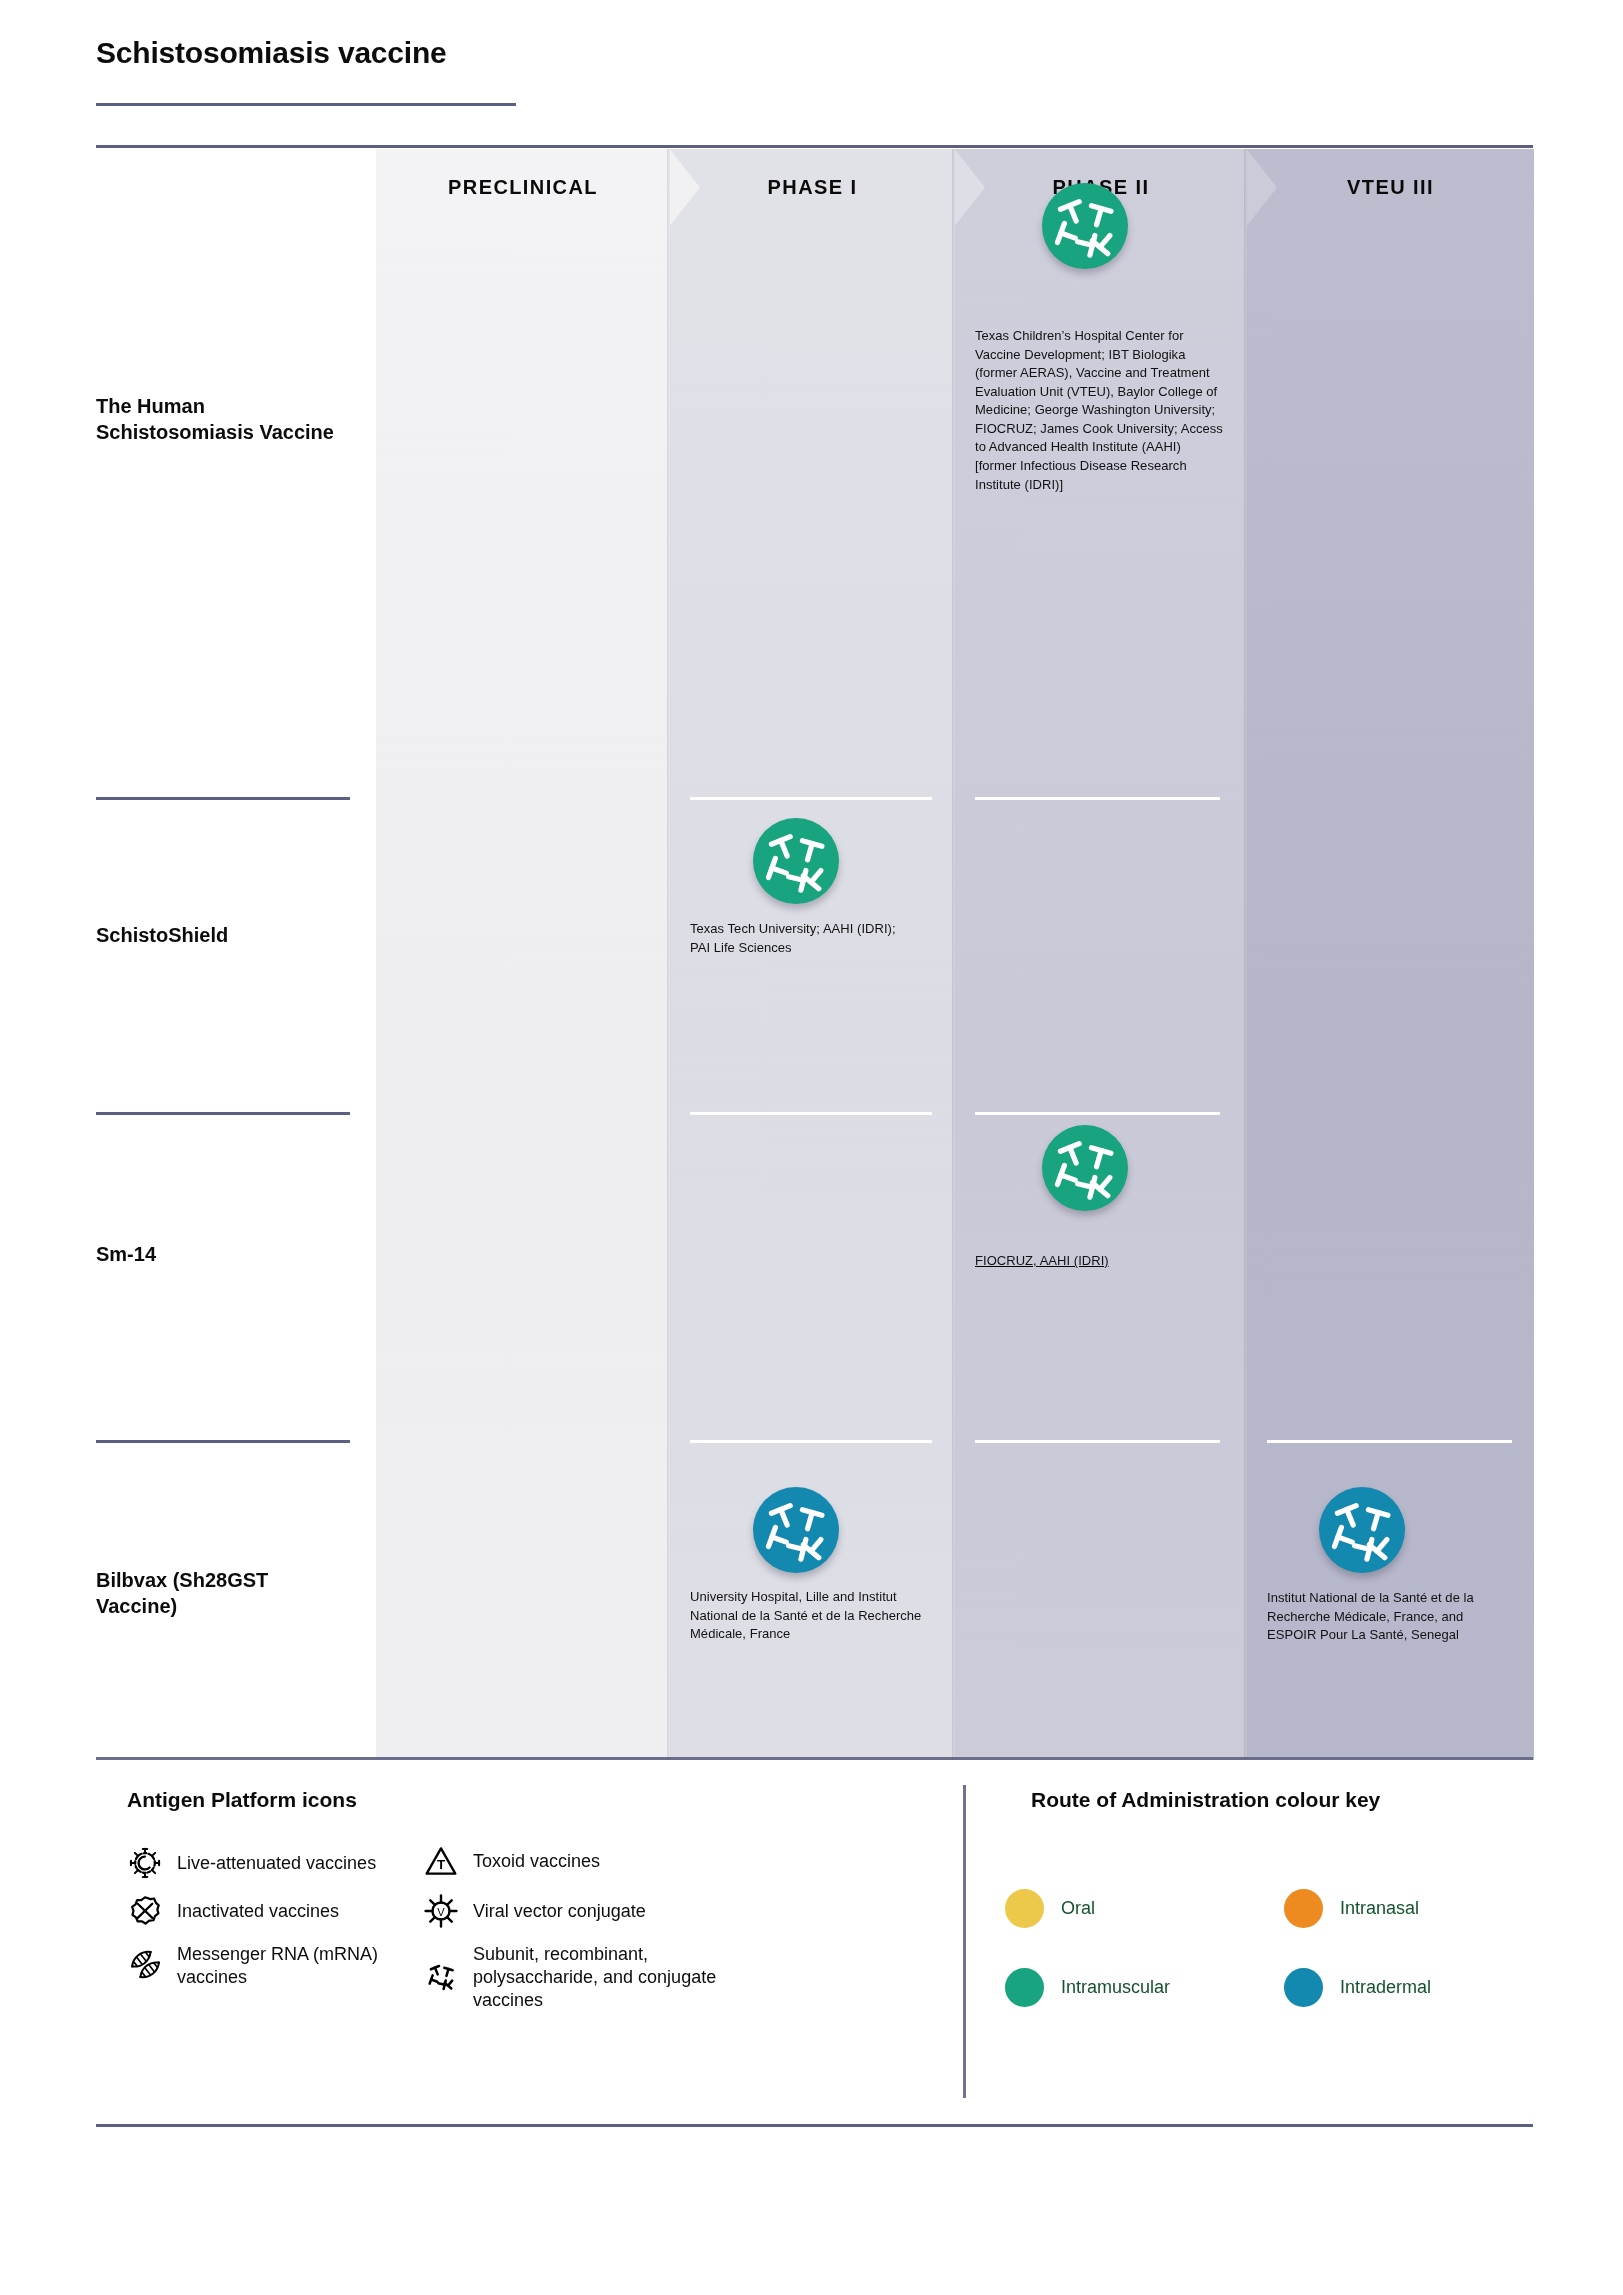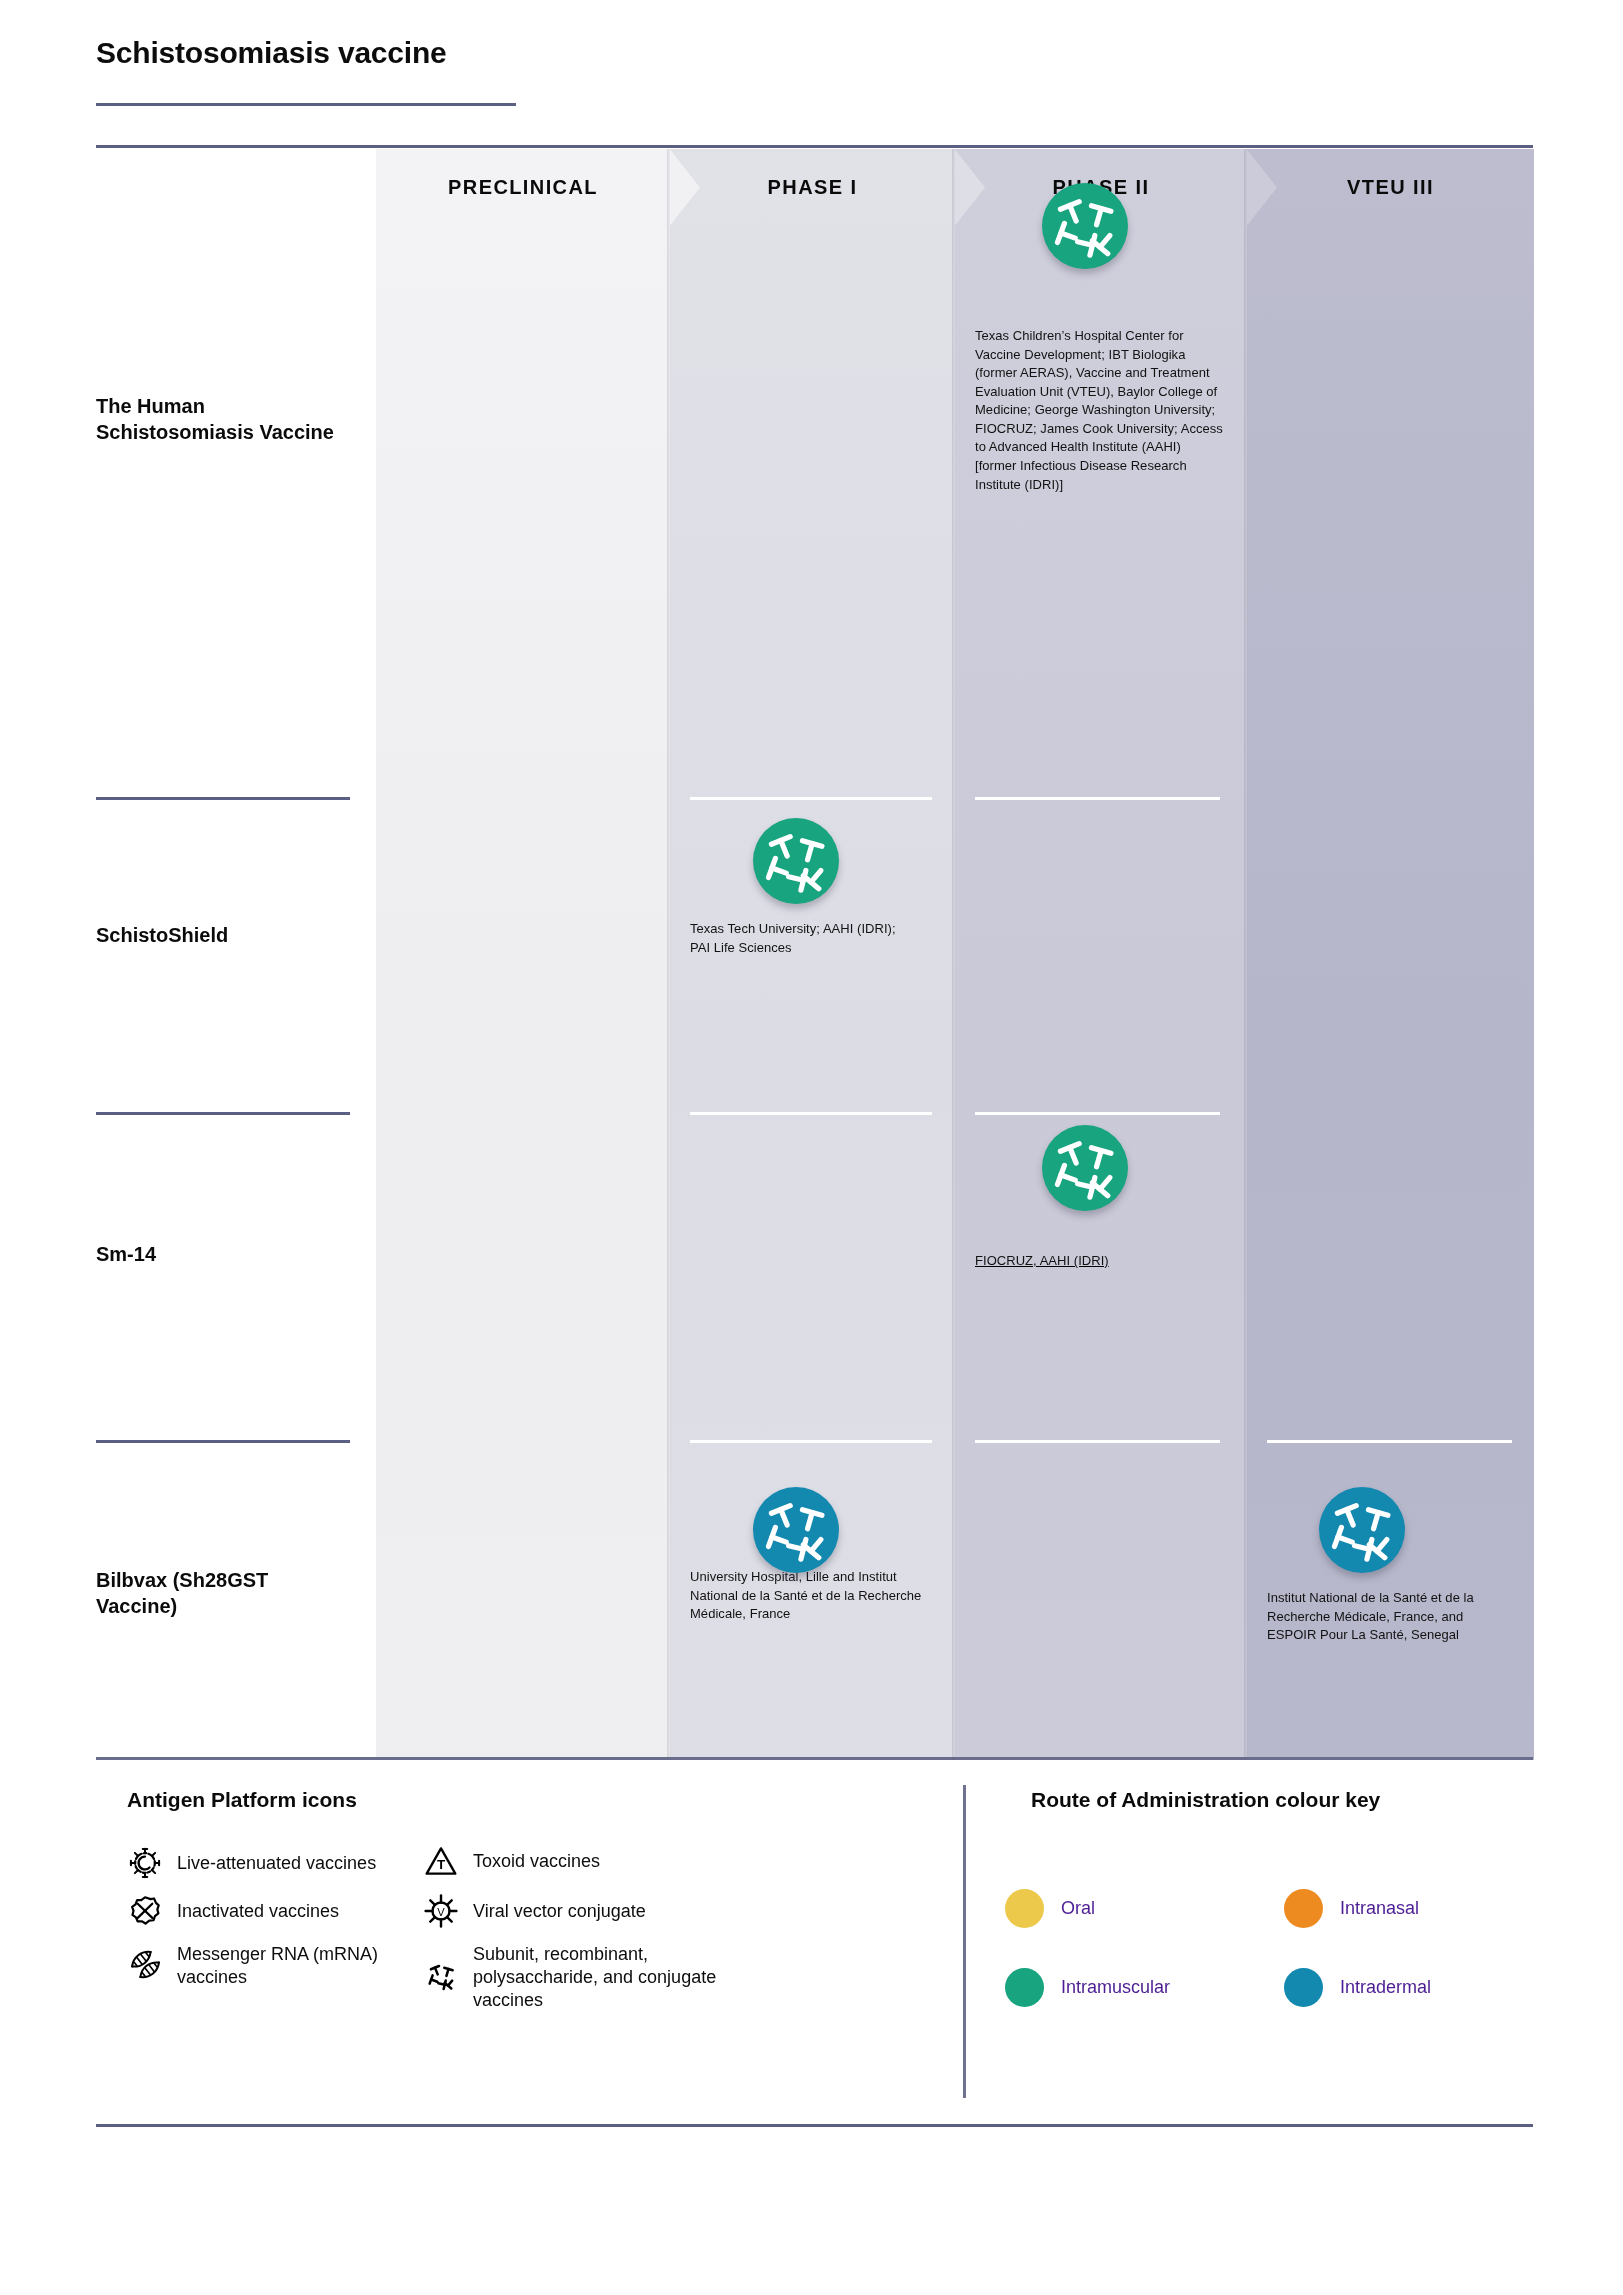--- a/index.html
+++ b/index.html
@@ -113,21 +113,21 @@
 
   .legitem { position:absolute; display:flex; align-items:center; }
   .legicon { width:44px; flex:0 0 44px; display:flex; align-items:center; justify-content:center; }
   .legicon svg { display:block; }
   .legtext {
     font-size:18px; line-height:1.28; color:#0d0d0d; padding-left:10px; padding-top:1.7px;
   }
 
   .dot { width:39px; height:39px; border-radius:50%; display:block; }
   .dotitem { position:absolute; display:flex; align-items:center; }
-  .dotlabel { font-size:18px; color:#4c1d95; padding-left:17px; }
+  .dotlabel { font-size:18px; color:#14532d; padding-left:17px; }
 </style>
 </head>
 <body>
 
 <div id="title-block">
   <div id="page-title">Schistosomiasis vaccine</div>
 </div>
 <div id="title-rule"></div>
 <div id="top-rule"></div>
 
@@ -221,21 +221,21 @@
                 <line x1="40" y1="64" x2="64" y2="64"></line>
                 <line x1="52" y1="64" x2="52" y2="82"></line>
               </g>
             <g transform="rotate(-140 74 70)">
                 <line x1="62" y1="62" x2="86" y2="62"></line>
                 <line x1="74" y1="62" x2="74" y2="80"></line>
               </g>
           </g>
         </svg>
       </div>
-      <div class="celltext" style="margin-top:66px;">University Hospital, Lille and Institut National de la Santé et de la Recherche Médicale, France</div>
+      <div class="celltext" style="margin-top:86px;">University Hospital, Lille and Institut National de la Santé et de la Recherche Médicale, France</div>
     </div>
   </div>
 
   <div class="phasecol c3" style="left:859px; width:292px;">
     <div class="colbg"></div>
     <div class="coledge"></div>
     <div class="notch">
       <svg width="30" height="77" viewBox="0 0 36 91">
           <polygon points="0,0 0,91 36,45.5" fill="#dedee6"></polygon>
         </svg>

